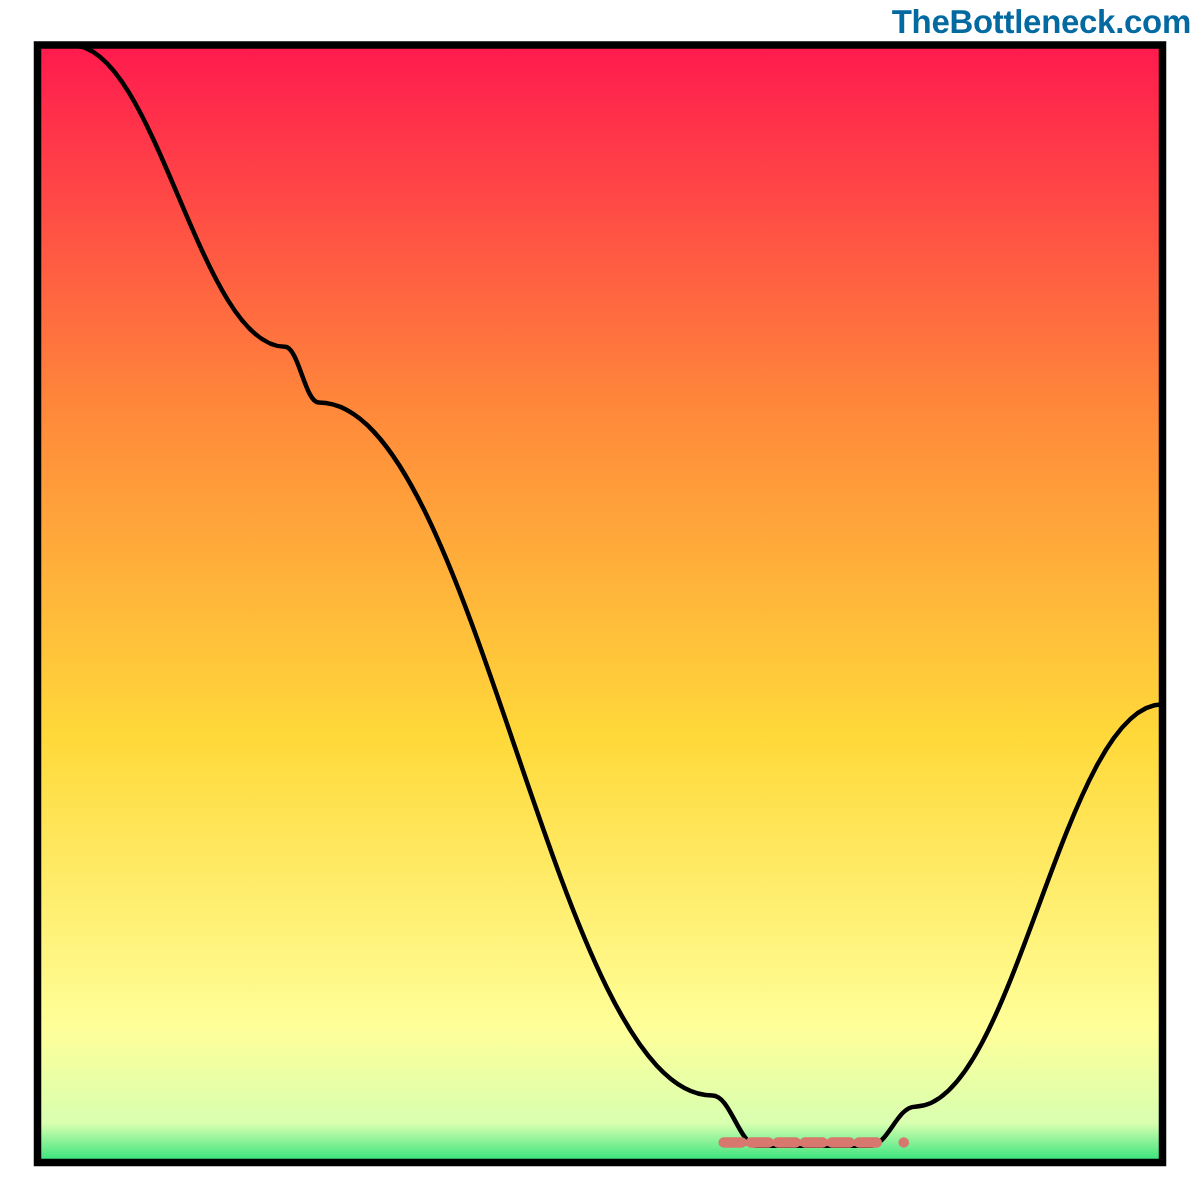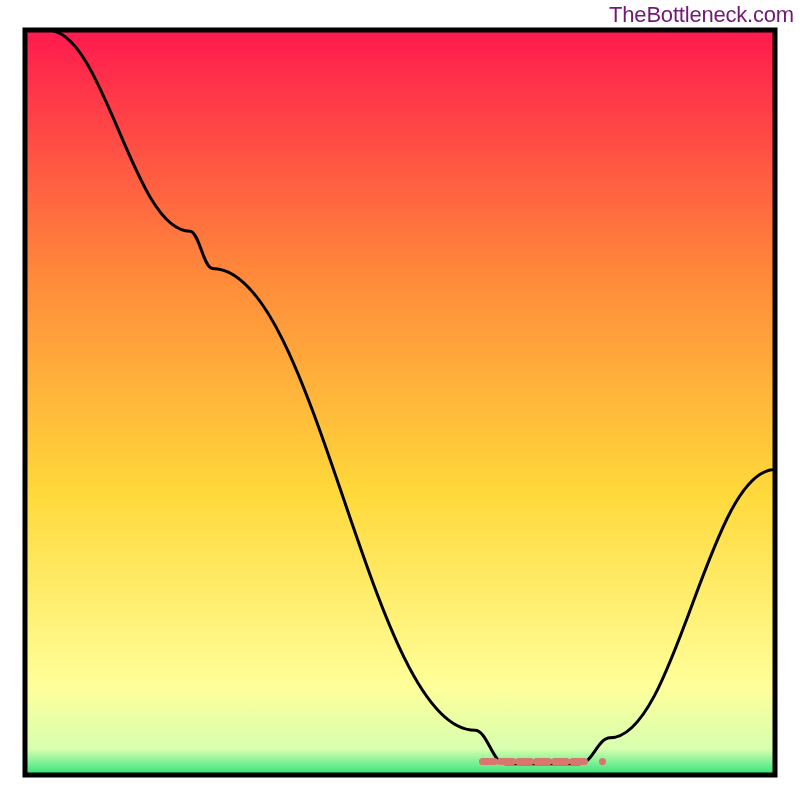--- a/index.html
+++ b/index.html
@@ -13,22 +13,22 @@
   #container {
     position: relative;
     width: 800px;
     height: 800px;
   }
   #watermark {
     position: absolute;
     top: 2px;
     right: 6px;
     font-size: 22px;
-    font-weight: normal;
-    color: #701a75;
+    font-weight: bold;
+    color: #0369a1;
     letter-spacing: -0.2px;
   }
   svg {
     display: block;
   }
 </style>
 </head>
 <body>
 
 <div id="container">

